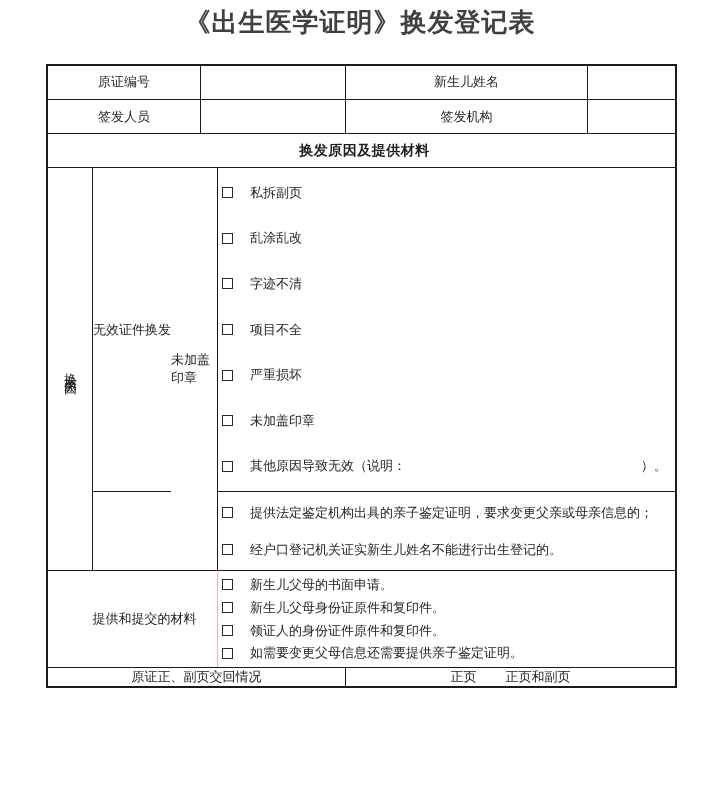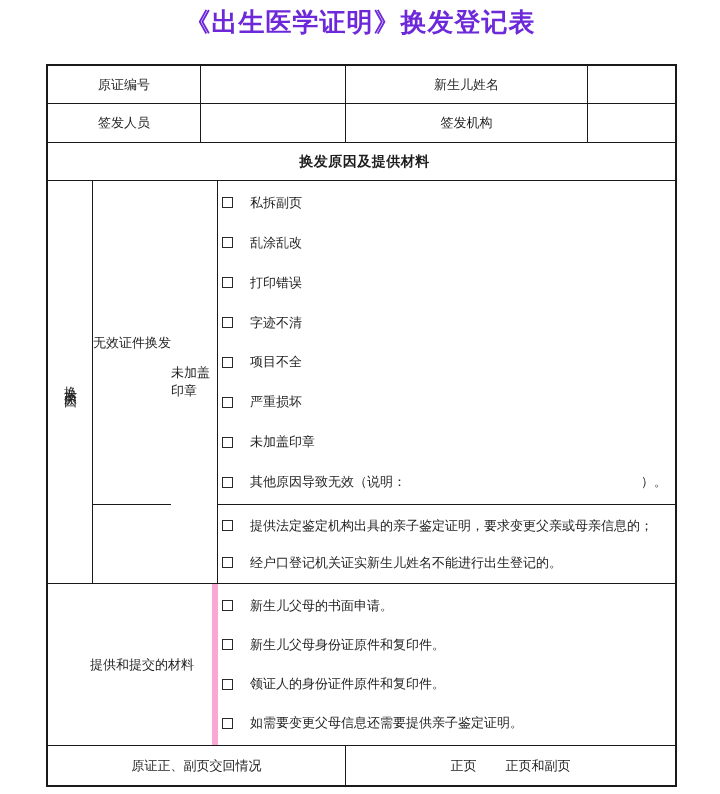--- a/index.html
+++ b/index.html
@@ -11,26 +11,26 @@
     position: relative;
     overflow: hidden;
   }
   .page-title {
     position: absolute;
     top: 5px; left: 0; width: 720px;
     text-align: center;
     font-size: 26px;
     font-weight: bold;
     letter-spacing: 1px;
-    color: #6d28d9;
+    color: #404040;
   }
   .form-table {
     position: absolute;
     left: 46px; top: 64px;
-    width: 631px; height: 723px;
+    width: 631px; height: 624px;
     border: 2px solid #1a1a1a;
     background: #fff;
     display: flex;
     flex-direction: column;
   }
   .row { display: flex; border-bottom: 1px solid #1a1a1a; }
   .r1 { height: 38px; }
   .r2 { height: 39px; }
   .r3 { height: 38px; align-items: center; justify-content: center; padding-left: 6px; }
   .cell {
@@ -60,21 +60,21 @@
     font-size: 13px;
     letter-spacing: 3px;
   }
   .colB { flex: 1; display: flex; flex-direction: row; border-right: 1px solid #1a1a1a; }
   .sub1 {
     height: 324px; border-bottom: 1px solid #1a1a1a;
     display: flex; align-items: center; justify-content: center; font-size: 13px;
   }
   .sub2 { flex: 1; display: flex; align-items: center; justify-content: center; font-size: 13px; }
   .left-merged {
-    flex: 1; border-right: 6px solid #f9a8d4;
+    flex: 1; border-right: 1px solid #f9a8d4;
     display: flex; align-items: center; justify-content: center; font-size: 13px; padding-left: 24px;
   }
   .body-right { flex: 1; display: flex; flex-direction: column; }
   .check-list {
     display: flex; flex-direction: column;
     justify-content: space-around;
     padding: 2px 0;
   }
   .list1 { height: 324px; border-bottom: 1px solid #1a1a1a; }
   .list2 { height: 79px; border-bottom: 1px solid #1a1a1a; }
@@ -141,24 +141,20 @@
         <div class="check-item">
           <span class="checkbox"></span>
           <span class="ci-label">私拆副页</span>
         </div>
         <div class="check-item">
           <span class="checkbox"></span>
           <span class="ci-label">乱涂乱改</span>
         </div>
         <div class="check-item">
           <span class="checkbox"></span>
-          <span class="ci-label">打印错误</span>
-        </div>
-        <div class="check-item">
-          <span class="checkbox"></span>
           <span class="ci-label">字迹不清</span>
         </div>
         <div class="check-item">
           <span class="checkbox"></span>
           <span class="ci-label">项目不全</span>
         </div>
         <div class="check-item">
           <span class="checkbox"></span>
           <span class="ci-label">严重损坏</span>
         </div>

